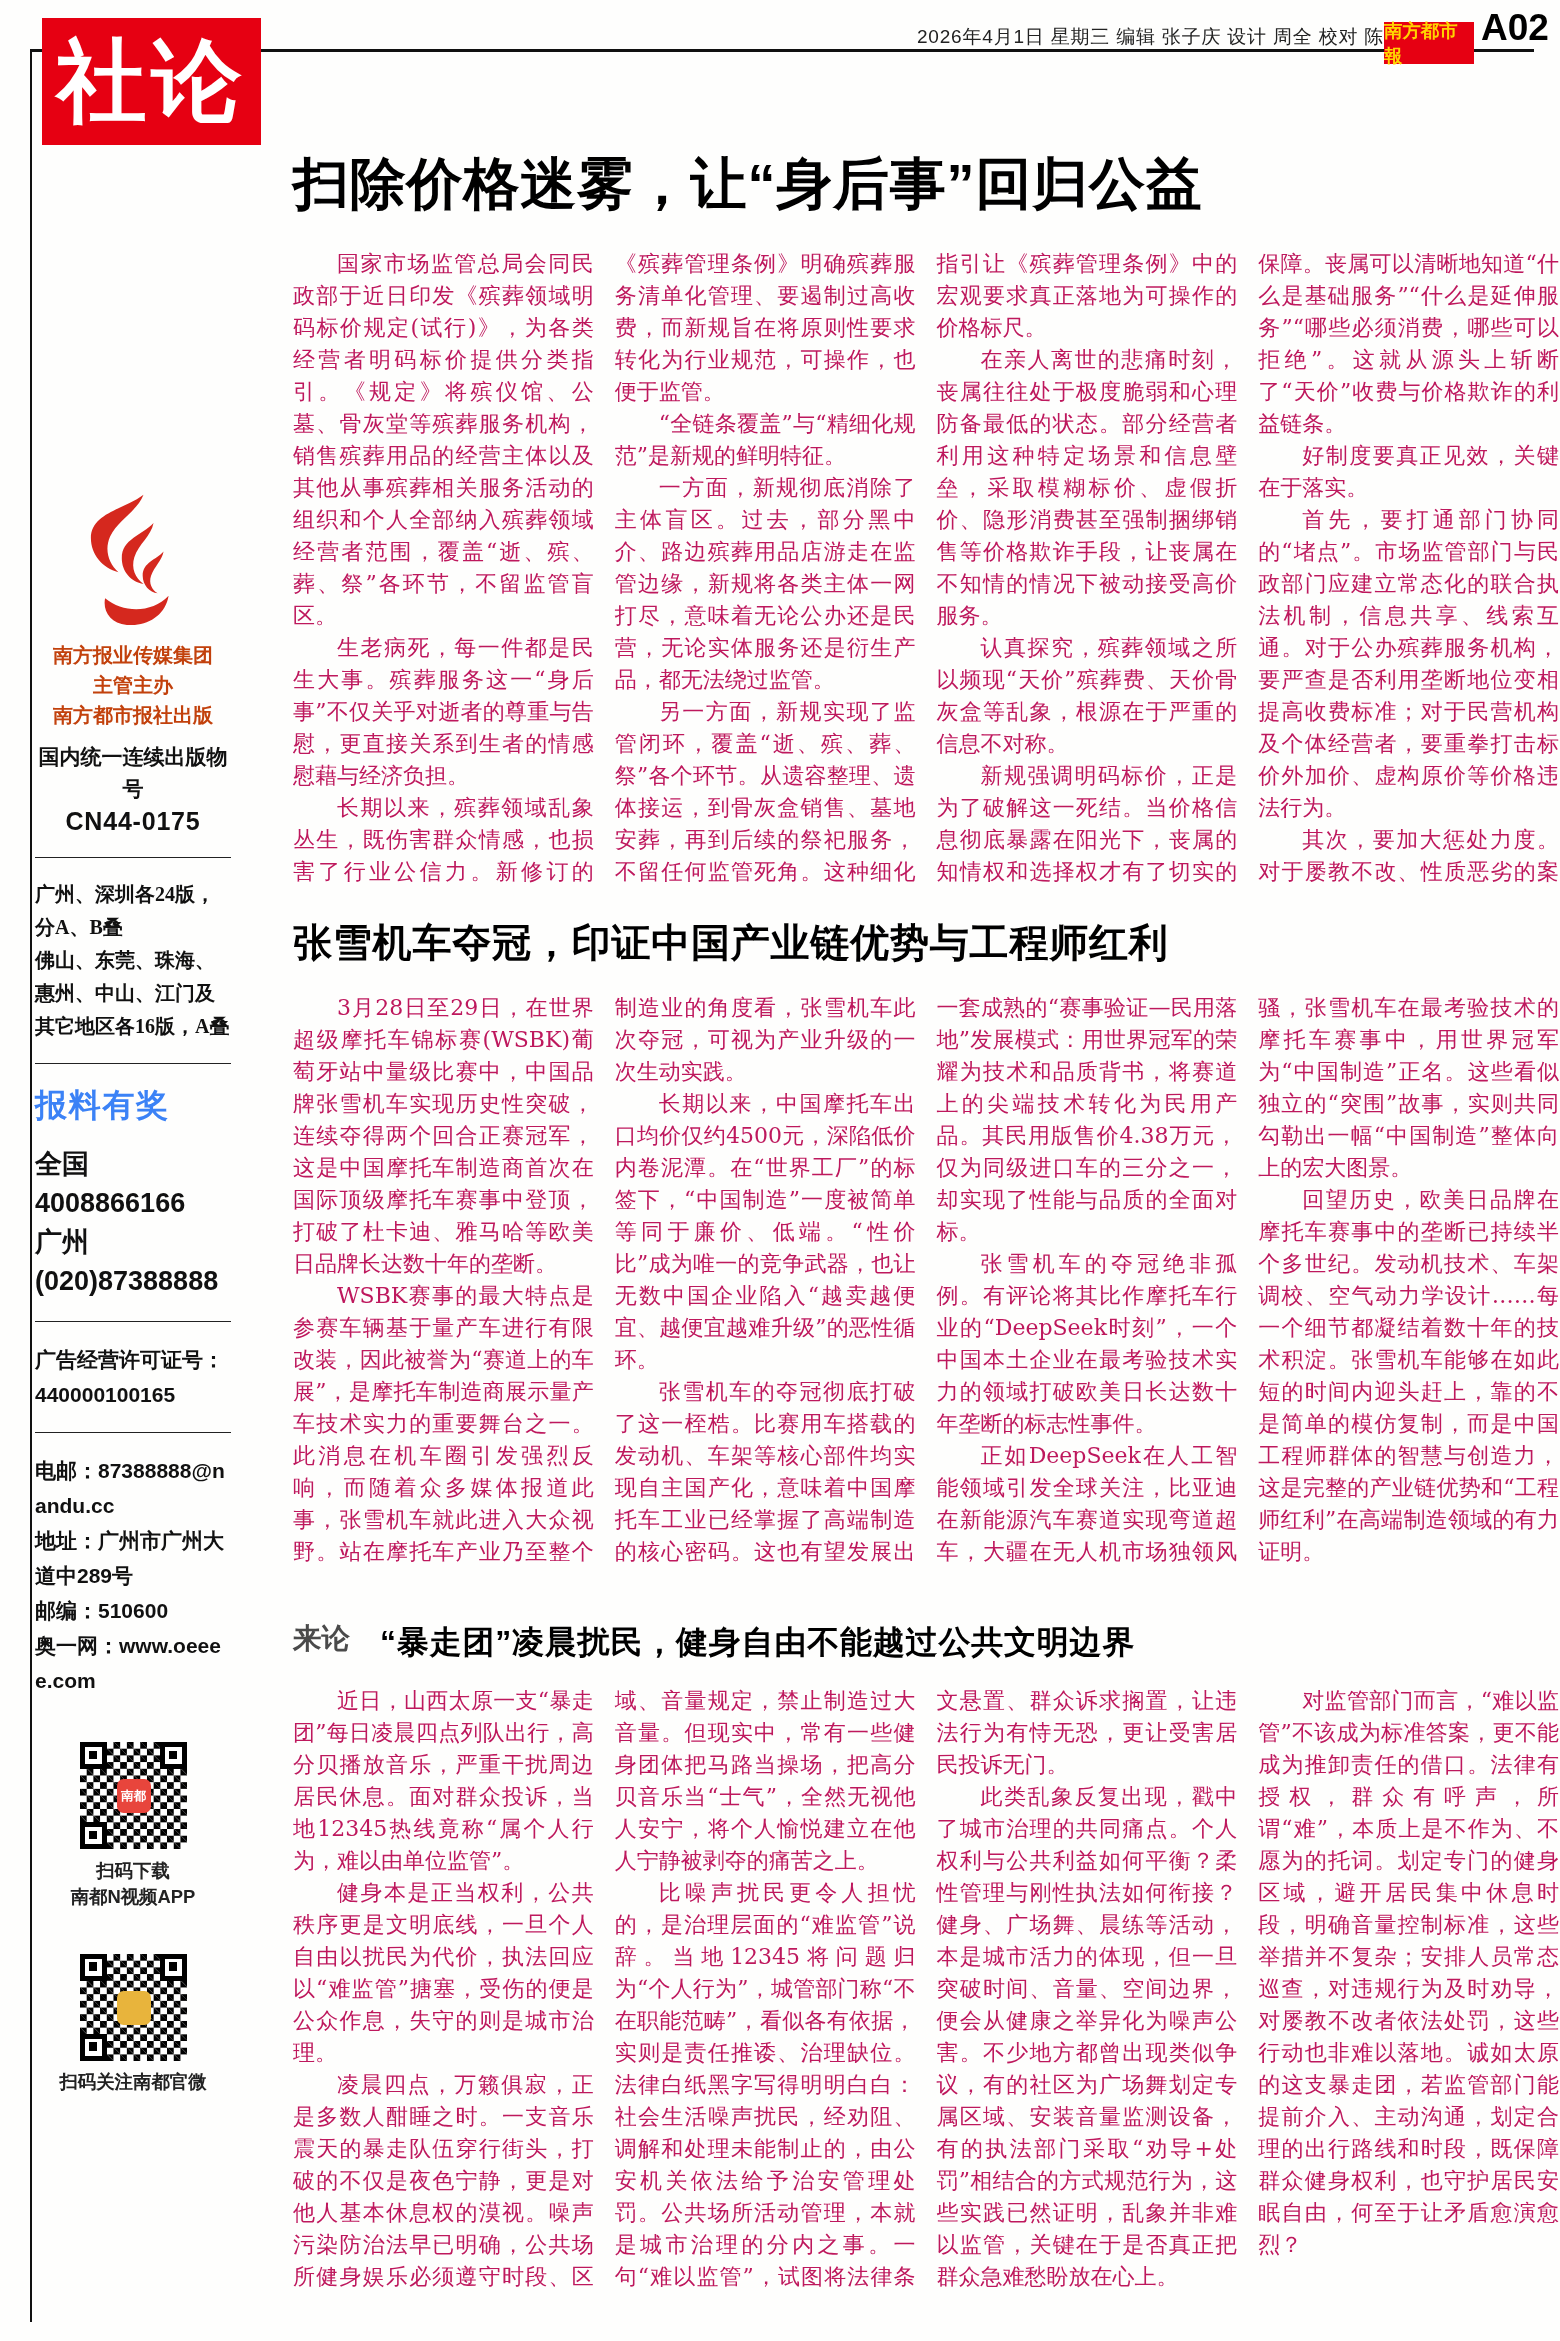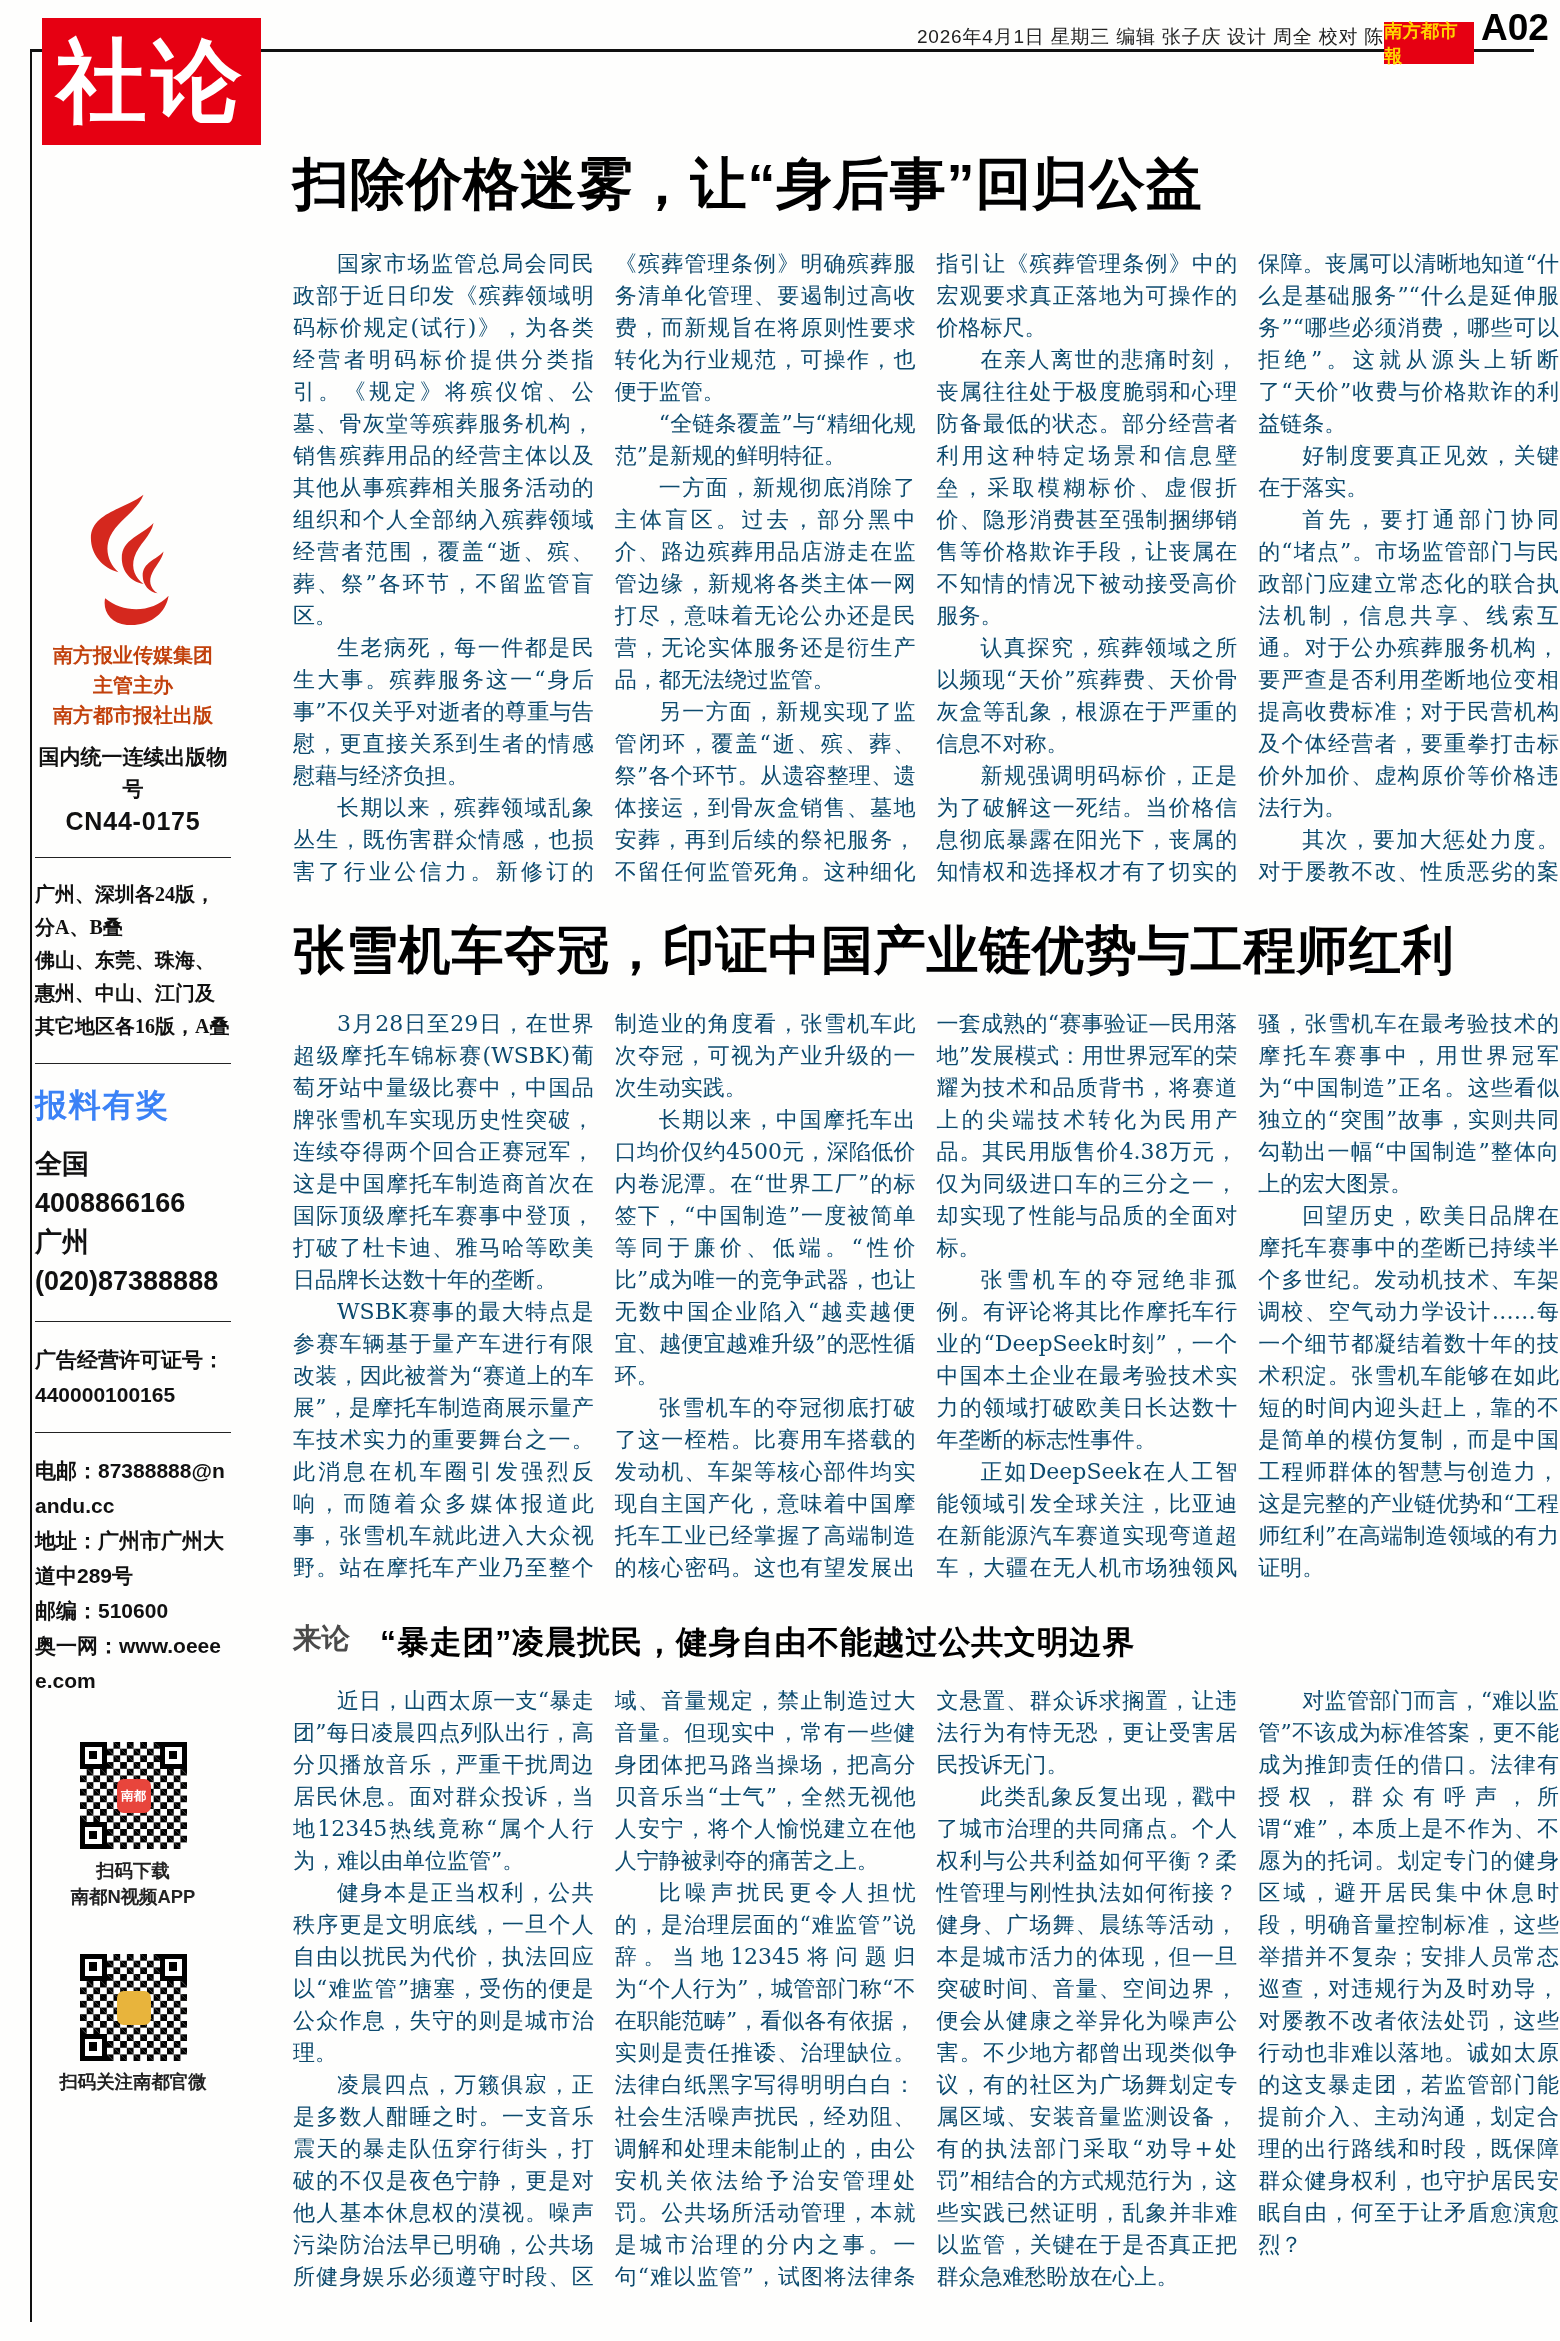--- a/index.html
+++ b/index.html
@@ -44,27 +44,27 @@
   .qr-center { position:absolute; left:37px; top:37px; width:34px; height:34px; border-radius:6.7px;
     background:#e8453c; color:#fff; font-size:12.6px; font-weight:700; display:flex; align-items:center; justify-content:center; }
   .qr-center.gold { background:#e8b43c; color:#c00; }
   .qr-caption { margin-top:8.4px; font-size:18.4px; line-height:26px; font-weight:600; color:#222; }
 
   
   .article { position:absolute; left:293px; width:1266px; }
   .article h1 { font-family:"Liberation Sans",sans-serif; font-weight:900; color:#000;
     letter-spacing:0.8px; white-space:nowrap; }
   .a1 { top:147px; } .a1 h1 { font-size:56px; }
-  .a2 { top:916px; } .a2 h1 { font-size:52px; }
+  .a2 { top:916px; } .a2 h1 { font-size:39px; }
   .a3 { top:1620px; }
   .title-row { display:flex; align-items:flex-end; gap:30px; }
   .kicker { font-size:28.5px; font-weight:700; color:#4a4a4a; padding-bottom:6.7px; flex:0 0 auto; }
   .a3 h1 { font-size:32px; }
   .body-cols { margin-top:25px; column-count:4; column-gap:21px; column-fill:auto; overflow:hidden;
-    font-family:"DejaVu Serif","Liberation Serif",serif; font-size:22px; line-height:32px; color:#0c4a6e;
+    font-family:"DejaVu Serif","Liberation Serif",serif; font-size:22px; line-height:32px; color:#be185d;
     text-align:justify; }
   .a1 .body-cols { height:649px; }
   .a2 .body-cols { height:596px; margin-top:22px; }
   .a3 .body-cols { height:624px; margin-top:20px; }
   .body-cols p { text-indent:2em; margin:0; }
 </style>
 </head>
 <body>
 
 <div class="page">

